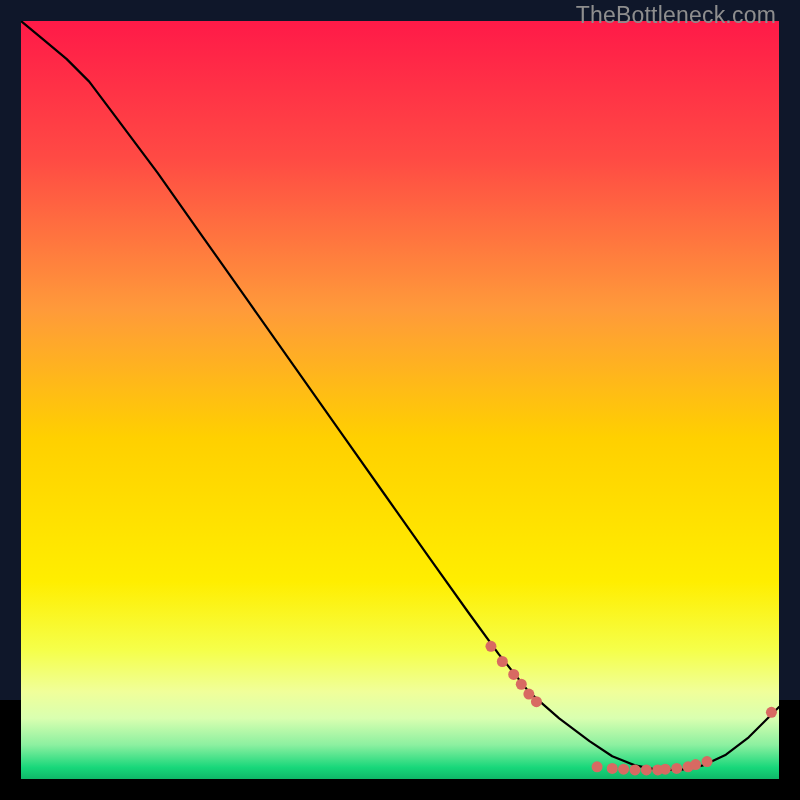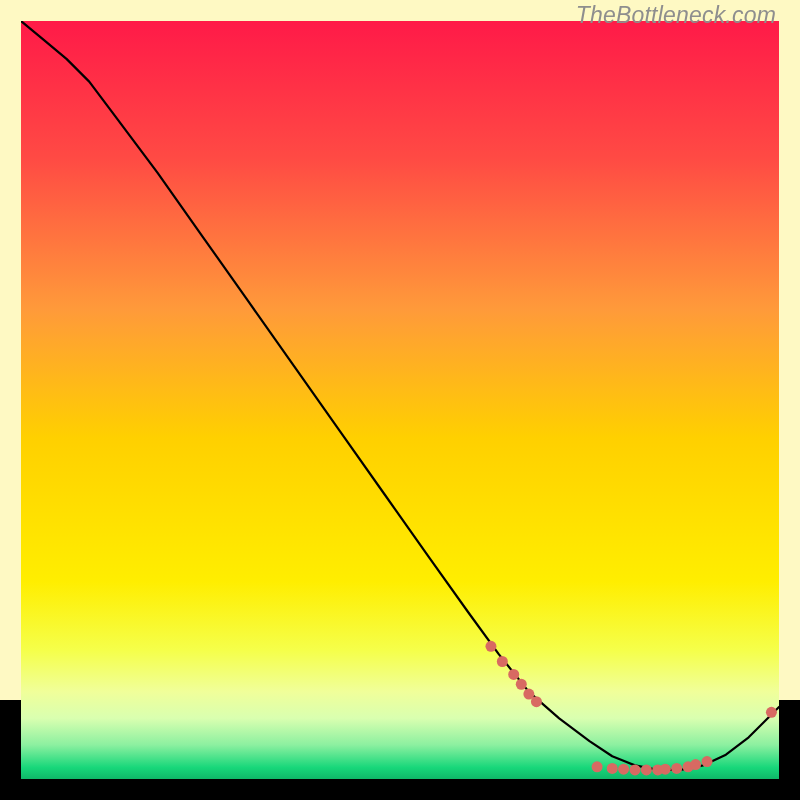--- a/index.html
+++ b/index.html
@@ -7,22 +7,21 @@
     padding: 0;
     width: 800px;
     height: 800px;
     background: #000;
     overflow: hidden;
   }
   .stage {
     position: relative;
     width: 800px;
     height: 700px;
-    background: #fef9c3;
-    font-style: italic;
+    background: #0f172a;
   }
   .plot {
     position: absolute;
     left: 21px;
     top: 21px;
     width: 758px;
     height: 758px;
   }
   .watermark {
     position: absolute;

